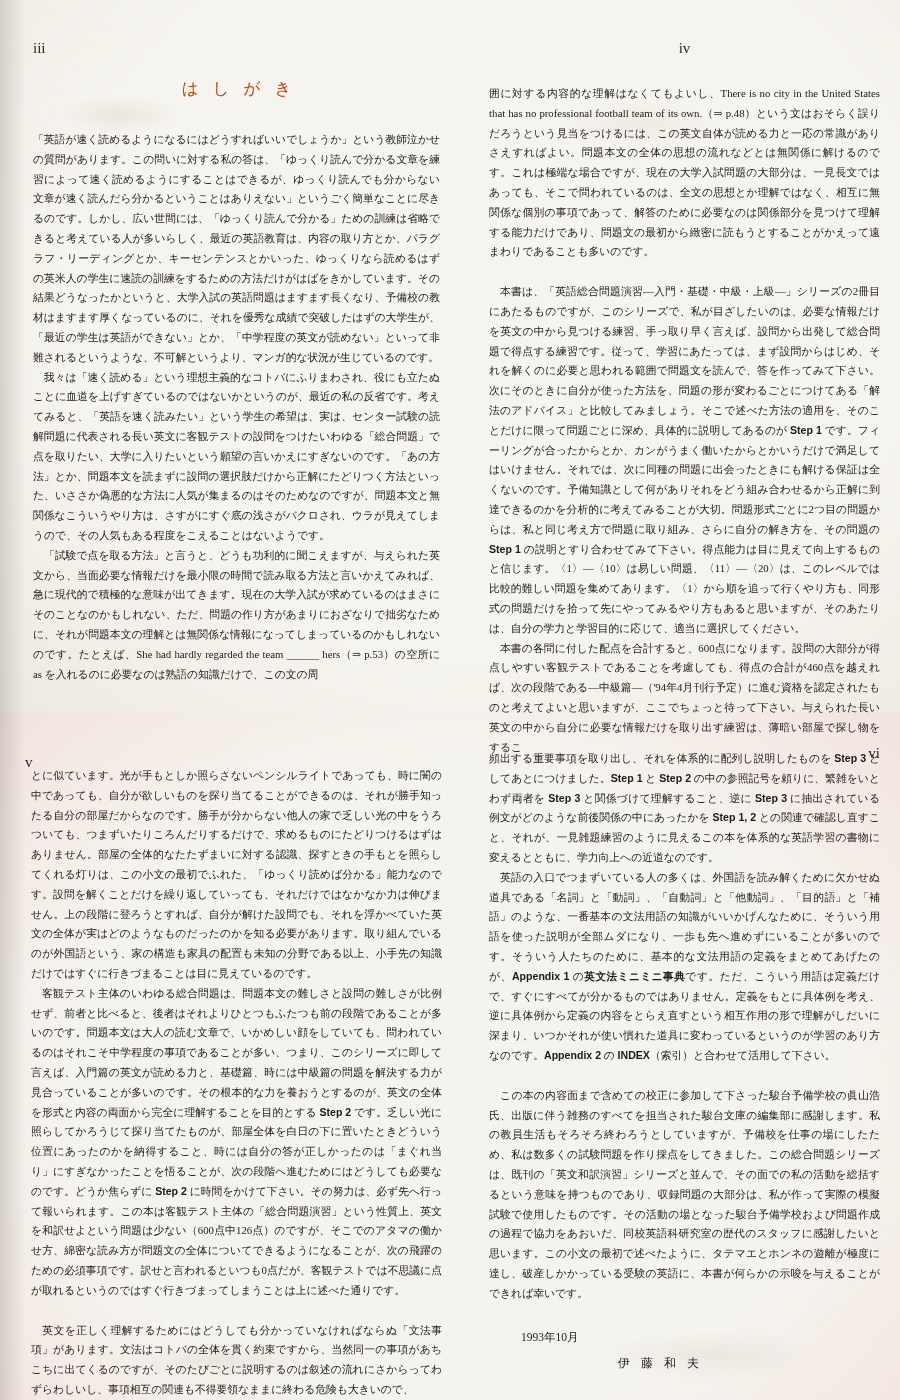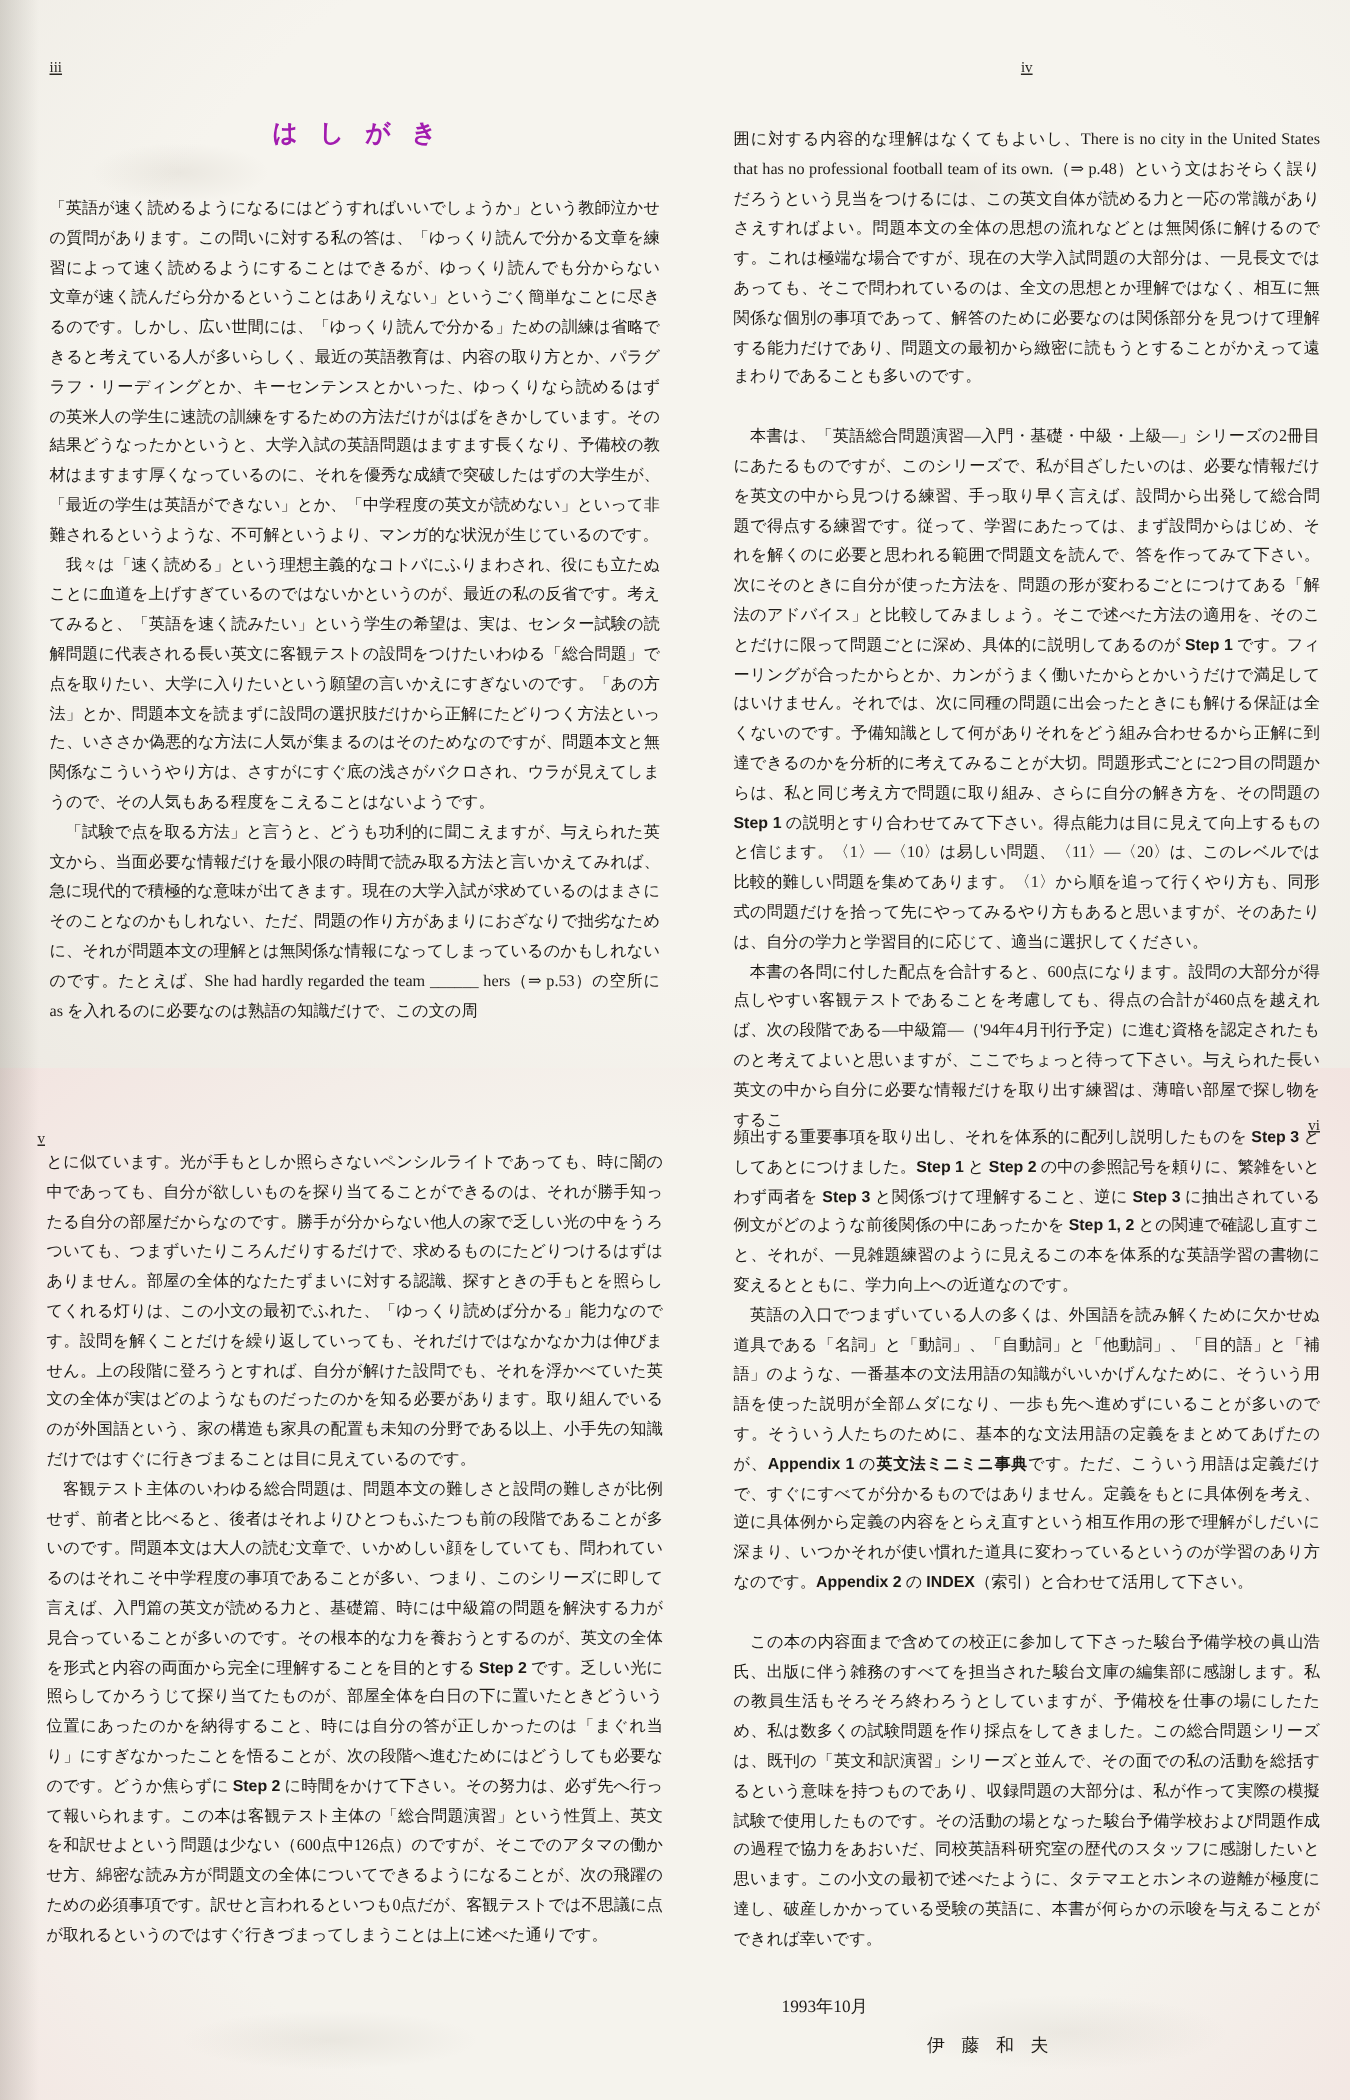--- a/index.html
+++ b/index.html
@@ -15,27 +15,27 @@
   #sheet-bottom{top:712px;height:688px;
     background:radial-gradient(ellipse at 50% 55%, #f5f3ed 62%, #ecc 160%),
                radial-gradient(ellipse at 50% 55%, #f5f3ed 60%, #ebe8e1 100%);}
   .edge-shade{position:absolute;top:0;left:0;width:26px;height:1400px;
     background:linear-gradient(90deg, rgba(120,115,105,.25), rgba(120,115,105,0));}
   .page{position:absolute;}
   #page-iii{left:33px; top:40px; width:407px;}
   #page-iv {left:489px;top:40px; width:391px;}
   #page-v  {left:31px; top:752px;width:411px;}
   #page-vi {left:489px;top:745px;width:391px;}
-  .pagenum{font-size:10px;color:#2a2722;height:14px;text-decoration:underline;}
+  .pagenum{font-size:15px;color:#2a2722;height:14px;}
   .pagenum.right{text-align:center;}
   .pagenum.floating-left{position:absolute;left:-6px;top:2px;height:auto;}
   .pagenum.floating-right{position:absolute;right:0;top:0;height:auto;}
   .preface-title{
-    font-size:16.5px;font-weight:700;text-align:center;
-    letter-spacing:14px;padding-left:14px;margin:24px 0 30px 0;color:#a21caf;
+    font-size:16.5px;font-weight:400;text-align:center;
+    letter-spacing:14px;padding-left:14px;margin:24px 0 30px 0;color:#c2410c;
   }
   .para{
     margin:0;font-size:10.8px;line-height:19.8px;text-align:justify;
     color:#1d1a16;
   }
   .para.gap{margin-top:20px;}
   #page-iv .para.first{margin-top:30px;}
   #page-v .para.first{margin-top:14px;}
   #page-vi .para.first{margin-top:4px;}
   .bold-term{font-family:"Liberation Sans","DejaVu Sans",sans-serif;font-weight:700;font-size:10.6px;}
@@ -71,20 +71,21 @@
   <div class="pagenum right">iv</div>
   <div class="para first"><span>囲に対する内容的な理解はなくてもよいし、There is no city in the United States that has no professional football team of its own.（⇒ p.48）という文はおそらく誤りだろうという見当をつけるには、この英文自体が読める力と一応の常識がありさえすればよい。問題本文の全体の思想の流れなどとは無関係に解けるのです。これは極端な場合ですが、現在の大学入試問題の大部分は、一見長文ではあっても、そこで問われているのは、全文の思想とか理解ではなく、相互に無関係な個別の事項であって、解答のために必要なのは関係部分を見つけて理解する能力だけであり、問題文の最初から緻密に読もうとすることがかえって遠まわりであることも多いのです。</span></div>
   <div class="para gap"><span>　本書は、「英語総合問題演習―入門・基礎・中級・上級―」シリーズの2冊目にあたるものですが、このシリーズで、私が目ざしたいのは、必要な情報だけを英文の中から見つける練習、手っ取り早く言えば、設問から出発して総合問題で得点する練習です。従って、学習にあたっては、まず設問からはじめ、それを解くのに必要と思われる範囲で問題文を読んで、答を作ってみて下さい。次にそのときに自分が使った方法を、問題の形が変わるごとにつけてある「解法のアドバイス」と比較してみましょう。そこで述べた方法の適用を、そのことだけに限って問題ごとに深め、具体的に説明してあるのが </span><span class="bold-term">Step 1</span><span> です。フィーリングが合ったからとか、カンがうまく働いたからとかいうだけで満足してはいけません。それでは、次に同種の問題に出会ったときにも解ける保証は全くないのです。予備知識として何がありそれをどう組み合わせるから正解に到達できるのかを分析的に考えてみることが大切。問題形式ごとに2つ目の問題からは、私と同じ考え方で問題に取り組み、さらに自分の解き方を、その問題の </span><span class="bold-term">Step 1</span><span> の説明とすり合わせてみて下さい。得点能力は目に見えて向上するものと信じます。〈1〉―〈10〉は易しい問題、〈11〉―〈20〉は、このレベルでは比較的難しい問題を集めてあります。〈1〉から順を追って行くやり方も、同形式の問題だけを拾って先にやってみるやり方もあると思いますが、そのあたりは、自分の学力と学習目的に応じて、適当に選択してください。</span></div>
   <div class="para"><span>　本書の各問に付した配点を合計すると、600点になります。設問の大部分が得点しやすい客観テストであることを考慮しても、得点の合計が460点を越えれば、次の段階である―中級篇―（'94年4月刊行予定）に進む資格を認定されたものと考えてよいと思いますが、ここでちょっと待って下さい。与えられた長い英文の中から自分に必要な情報だけを取り出す練習は、薄暗い部屋で探し物をするこ</span></div>
 </div>
 
 <div class="page" id="page-v">
   <div class="pagenum floating-left">v</div>
   <div class="para first"><span>とに似ています。光が手もとしか照らさないペンシルライトであっても、時に闇の中であっても、自分が欲しいものを探り当てることができるのは、それが勝手知ったる自分の部屋だからなのです。勝手が分からない他人の家で乏しい光の中をうろついても、つまずいたりころんだりするだけで、求めるものにたどりつけるはずはありません。部屋の全体的なたたずまいに対する認識、探すときの手もとを照らしてくれる灯りは、この小文の最初でふれた、「ゆっくり読めば分かる」能力なのです。設問を解くことだけを繰り返していっても、それだけではなかなか力は伸びません。上の段階に登ろうとすれば、自分が解けた設問でも、それを浮かべていた英文の全体が実はどのようなものだったのかを知る必要があります。取り組んでいるのが外国語という、家の構造も家具の配置も未知の分野である以上、小手先の知識だけではすぐに行きづまることは目に見えているのです。</span></div>
   <div class="para"><span>　客観テスト主体のいわゆる総合問題は、問題本文の難しさと設問の難しさが比例せず、前者と比べると、後者はそれよりひとつもふたつも前の段階であることが多いのです。問題本文は大人の読む文章で、いかめしい顔をしていても、問われているのはそれこそ中学程度の事項であることが多い、つまり、このシリーズに即して言えば、入門篇の英文が読める力と、基礎篇、時には中級篇の問題を解決する力が見合っていることが多いのです。その根本的な力を養おうとするのが、英文の全体を形式と内容の両面から完全に理解することを目的とする </span><span class="bold-term">Step 2</span><span> です。乏しい光に照らしてかろうじて探り当てたものが、部屋全体を白日の下に置いたときどういう位置にあったのかを納得すること、時には自分の答が正しかったのは「まぐれ当り」にすぎなかったことを悟ることが、次の段階へ進むためにはどうしても必要なのです。どうか焦らずに </span><span class="bold-term">Step 2</span><span> に時間をかけて下さい。その努力は、必ず先へ行って報いられます。この本は客観テスト主体の「総合問題演習」という性質上、英文を和訳せよという問題は少ない（600点中126点）のですが、そこでのアタマの働かせ方、綿密な読み方が問題文の全体についてできるようになることが、次の飛躍のための必須事項です。訳せと言われるといつも0点だが、客観テストでは不思議に点が取れるというのではすぐ行きづまってしまうことは上に述べた通りです。</span></div>
+  <div class="para gap"><span>　英文を正しく理解するためにはどうしても分かっていなければならぬ「文法事項」があります。文法はコトバの全体を貫く約束ですから、当然同一の事項があちこちに出てくるのですが、そのたびごとに説明するのは叙述の流れにさからってわずらわしいし、事項相互の関連も不得要領なままに終わる危険も大きいので、</span></div>
 </div>
 
 <div class="page" id="page-vi">
   <div class="pagenum floating-right">vi</div>
   <div class="para first"><span>頻出する重要事項を取り出し、それを体系的に配列し説明したものを </span><span class="bold-term">Step 3</span><span> としてあとにつけました。</span><span class="bold-term">Step 1</span><span> と </span><span class="bold-term">Step 2</span><span> の中の参照記号を頼りに、繁雑をいとわず両者を </span><span class="bold-term">Step 3</span><span> と関係づけて理解すること、逆に </span><span class="bold-term">Step 3</span><span> に抽出されている例文がどのような前後関係の中にあったかを </span><span class="bold-term">Step 1, 2</span><span> との関連で確認し直すこと、それが、一見雑題練習のように見えるこの本を体系的な英語学習の書物に変えるとともに、学力向上への近道なのです。</span></div>
   <div class="para"><span>　英語の入口でつまずいている人の多くは、外国語を読み解くために欠かせぬ道具である「名詞」と「動詞」、「自動詞」と「他動詞」、「目的語」と「補語」のような、一番基本の文法用語の知識がいいかげんなために、そういう用語を使った説明が全部ムダになり、一歩も先へ進めずにいることが多いのです。そういう人たちのために、基本的な文法用語の定義をまとめてあげたのが、</span><span class="bold-term">Appendix 1</span><span> の</span><span class="bold-term">英文法ミニミニ事典</span><span>です。ただ、こういう用語は定義だけで、すぐにすべてが分かるものではありません。定義をもとに具体例を考え、逆に具体例から定義の内容をとらえ直すという相互作用の形で理解がしだいに深まり、いつかそれが使い慣れた道具に変わっているというのが学習のあり方なのです。</span><span class="bold-term">Appendix 2</span><span> の </span><span class="bold-term">INDEX</span><span>（索引）と合わせて活用して下さい。</span></div>
   <div class="para gap"><span>　この本の内容面まで含めての校正に参加して下さった駿台予備学校の眞山浩氏、出版に伴う雑務のすべてを担当された駿台文庫の編集部に感謝します。私の教員生活もそろそろ終わろうとしていますが、予備校を仕事の場にしたため、私は数多くの試験問題を作り採点をしてきました。この総合問題シリーズは、既刊の「英文和訳演習」シリーズと並んで、その面での私の活動を総括するという意味を持つものであり、収録問題の大部分は、私が作って実際の模擬試験で使用したものです。その活動の場となった駿台予備学校および問題作成の過程で協力をあおいだ、同校英語科研究室の歴代のスタッフに感謝したいと思います。この小文の最初で述べたように、タテマエとホンネの遊離が極度に達し、破産しかかっている受験の英語に、本書が何らかの示唆を与えることができれば幸いです。</span></div>
   <div class="closing">
     <div class="date-line">1993年10月</div>
     <div class="author-signature">伊 藤 和 夫</div>

